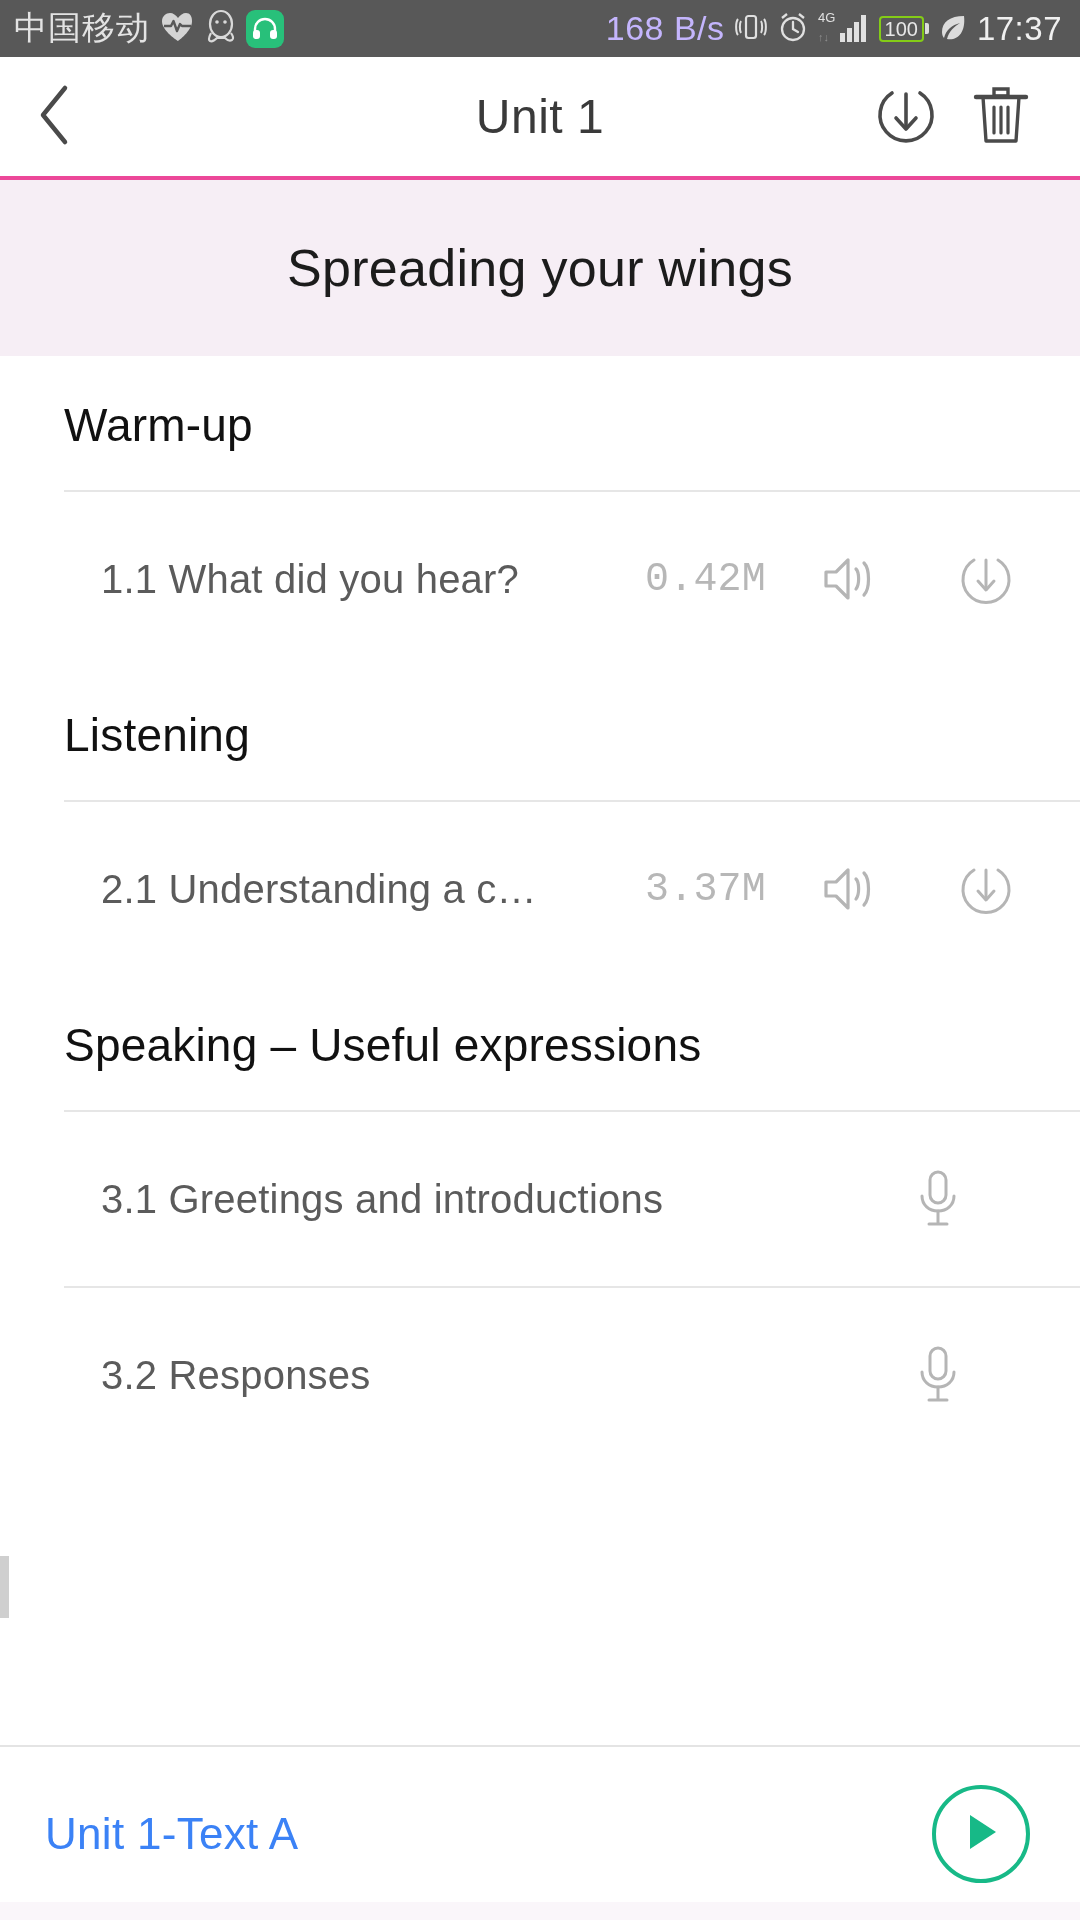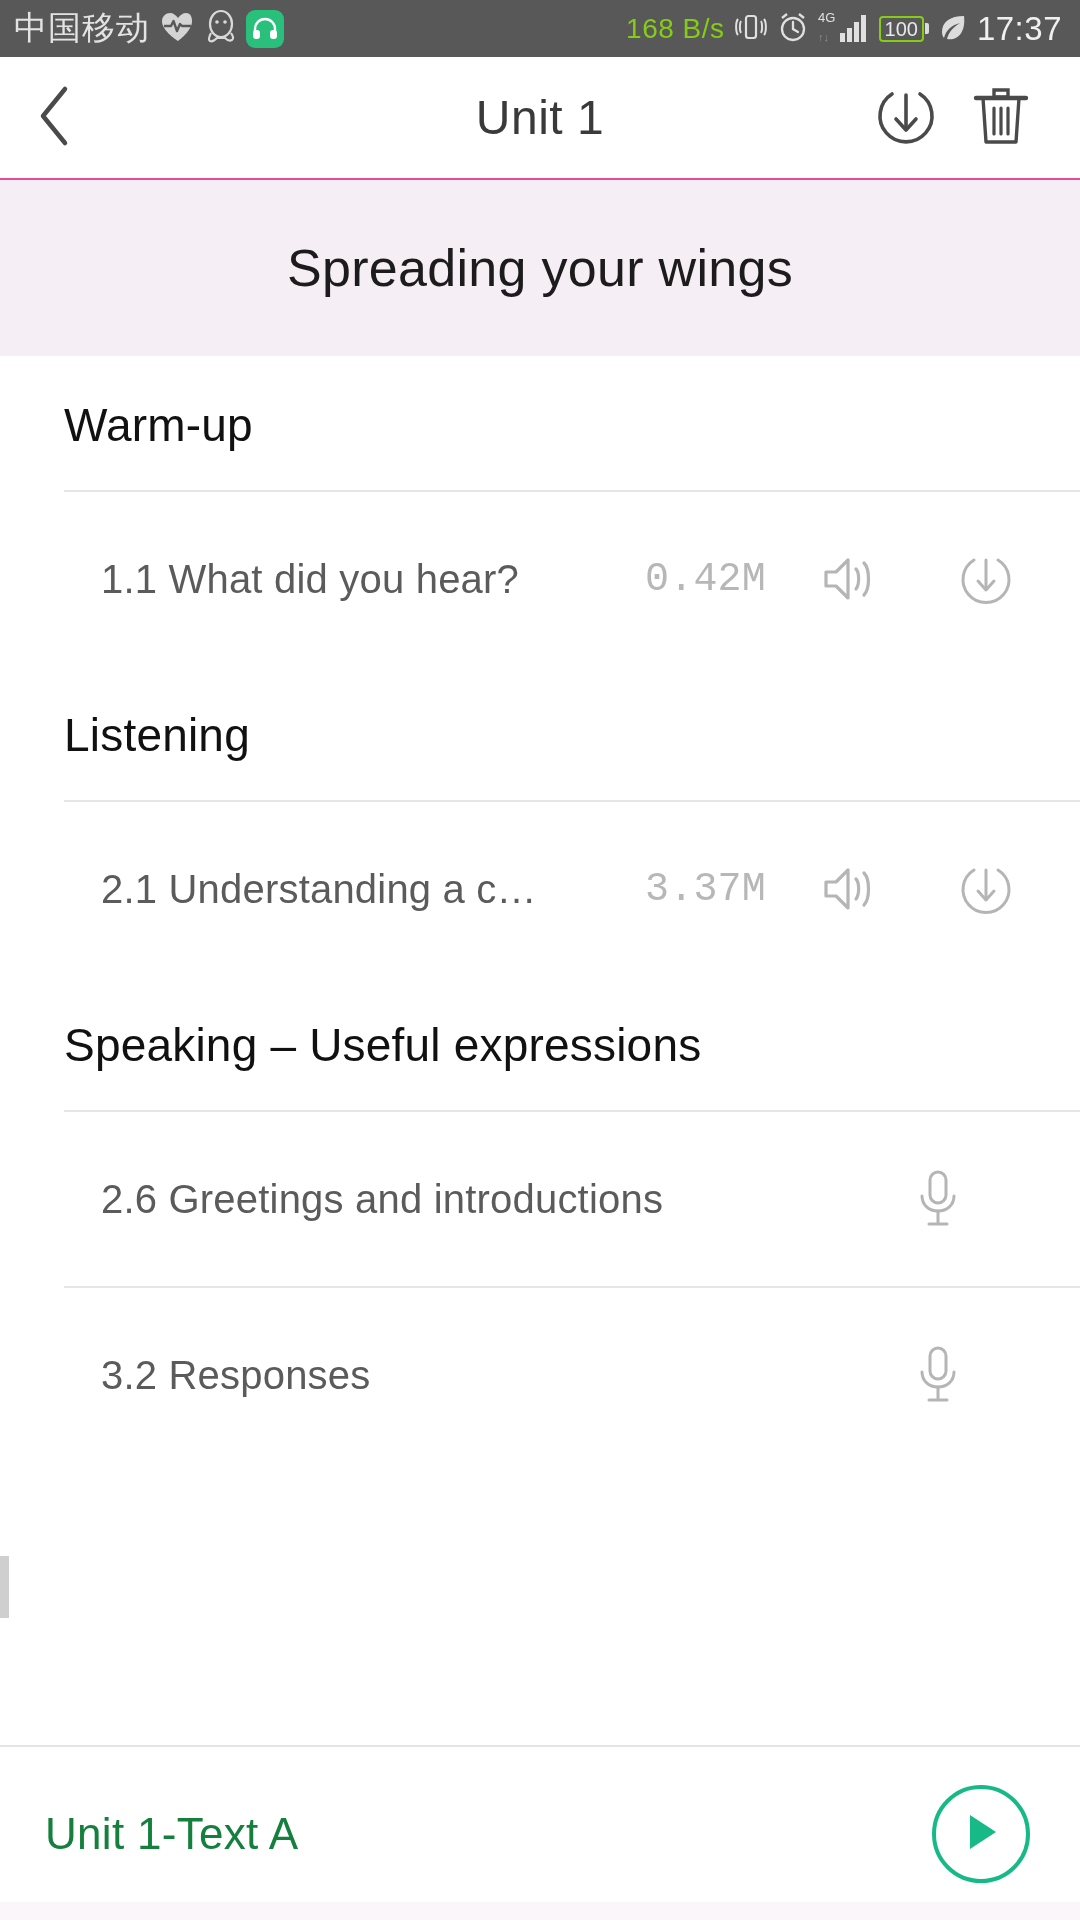--- a/index.html
+++ b/index.html
@@ -18,42 +18,42 @@
     display:flex;
     align-items:center;
     justify-content:space-between;
     padding:0 18px 0 14px;
     color:#e8e8e8;
   }
   .sb-left, .sb-right { display:flex; align-items:center; }
   .sb-left { gap:10px; }
   .sb-right { gap:9px; }
   .carrier { font-size:33px; letter-spacing:1px; color:#e3e3e3; font-family:"DejaVu Sans", sans-serif;text-align:center; }
-  .netspeed { font-size:28px; color:#84cc16; letter-spacing:0.5px; }
+  .netspeed { font-size:34px; color:#c4b5fd; letter-spacing:0.5px; }
   .clock { font-size:33px; color:#f0f0f0; letter-spacing:0.5px; }
   .qq-badge {
     width:38px; height:38px; border-radius:9px;
     background:#28c07a; display:flex; align-items:center; justify-content:center;
   }
   .battery-box {
     border:2px solid #84cc16; border-radius:4px;
     padding:1px 4px; font-size:20px; line-height:1;
     color:#e8e8e8; letter-spacing:0;
   }
   .battery-wrap { display:flex; align-items:center; }
   .battery-nub { width:4px; height:11px; background:#dcdcdc; border-radius:0 2px 2px 0; margin-left:1px; }
 
   
   .navbar {
     height:123px;
     background:#ffffff;
     display:flex;
     align-items:center;
     position:relative;
-    border-bottom:2px solid #ec4899;
+    border-bottom:4px solid #ec4899;
   }
   .nav-back {
     width:110px; height:100%;
     display:flex; align-items:center; justify-content:center;
   }
   .nav-title {
     position:absolute;
     left:0; right:0;
     text-align:center;
     font-size:48px;
@@ -155,21 +155,21 @@
     left:0; right:0; bottom:0;
     height:175px;
     background:#ffffff;
     border-top:2px solid #e4e4e4;
     display:flex;
     align-items:center;
     padding:0 50px 0 45px;
   }
   .player-title {
     font-size:44px;
-    color:#15803d;
+    color:#3b82f6;
     letter-spacing:0.3px;
   }
   .player-play {
     margin-left:auto;
     width:98px; height:98px;
     border-radius:50%;
     border:4px solid #17b987;
     display:flex; align-items:center; justify-content:center;
   }
   .nav-hint {
@@ -315,21 +315,21 @@
       <svg width="58" height="58" viewBox="0 0 58 58">
         <path d="M17 10a23 23 0 1 0 24 0" fill="none" stroke="#b5b5b5" stroke-width="3" stroke-linecap="round"></path>
         <path d="M29 10v29" fill="none" stroke="#b5b5b5" stroke-width="3" stroke-linecap="round"></path>
         <path d="M21 31l8 9 8-9" fill="none" stroke="#b5b5b5" stroke-width="3" stroke-linecap="round" stroke-linejoin="round"></path>
       </svg>
     </div>
   </div>
 
   <div class="section-head">Speaking – Useful expressions</div>
   <div class="row">
-    <div class="row-label">2.6 Greetings and introductions</div>
+    <div class="row-label">3.1 Greetings and introductions</div>
     <div class="row-icon mic-only">
       <svg width="50" height="62" viewBox="0 0 50 62">
         <rect x="17" y="4" width="16" height="31" rx="8" fill="none" stroke="#b5b5b5" stroke-width="3"></rect>
         <path d="M9 28c0 9 7 15 16 15s16-6 16-15" fill="none" stroke="#b5b5b5" stroke-width="3" stroke-linecap="round"></path>
         <path d="M25 43v12" stroke="#b5b5b5" stroke-width="3" stroke-linecap="round"></path>
         <path d="M16 56h18" stroke="#b5b5b5" stroke-width="3" stroke-linecap="round"></path>
       </svg>
     </div>
   </div>
   <div class="row">

